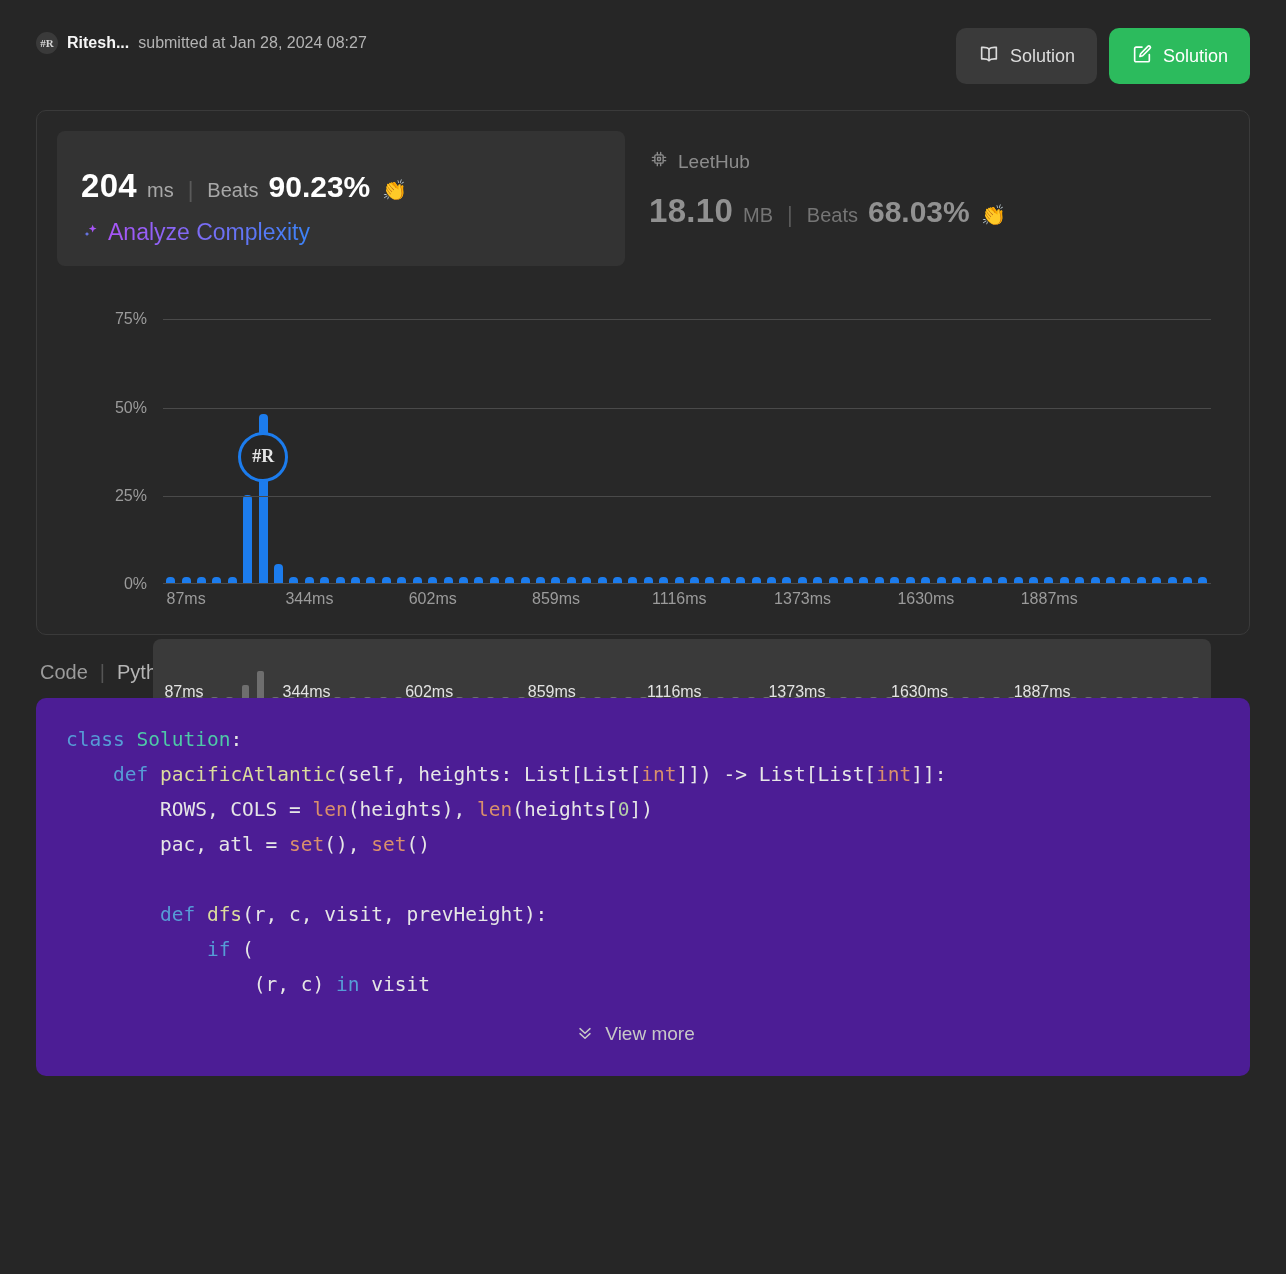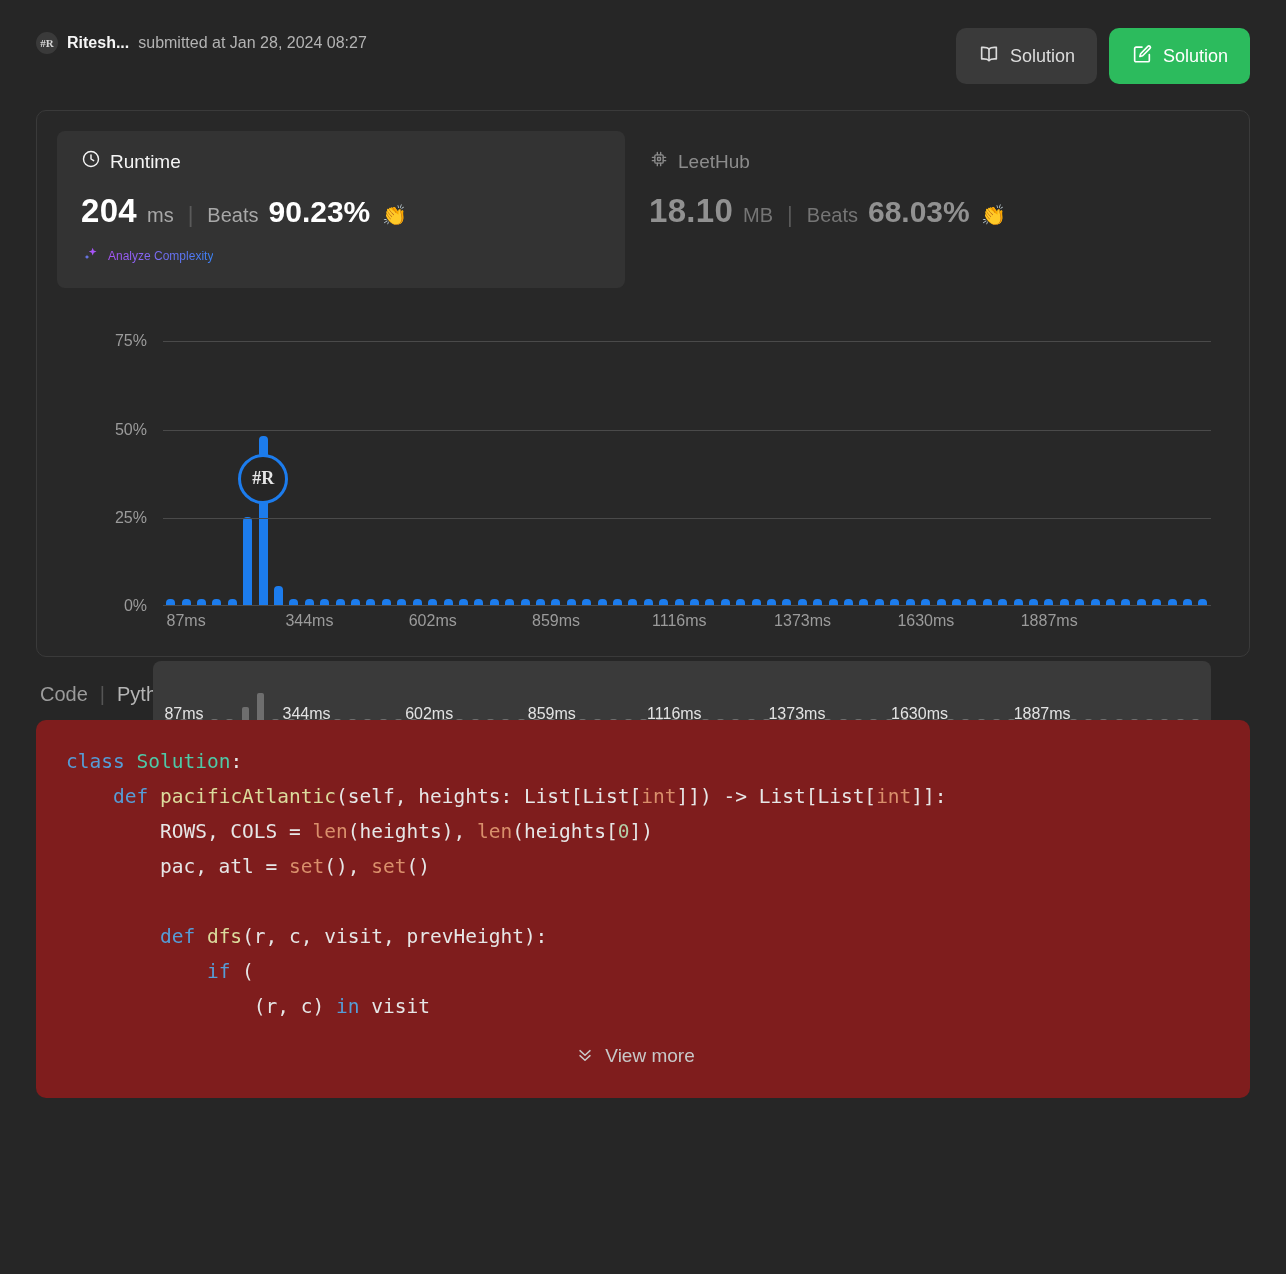--- a/index.html
+++ b/index.html
@@ -130,21 +130,21 @@
 
   .clap { font-size: 20px; line-height: 1; margin-left: 2px; }
 
   .analyze-row {
     display: flex; align-items: center; gap: 7px;
     margin-top: 14px;
     cursor: pointer;
     width: max-content;
   }
   .analyze-text {
-    font-size: 12px;
+    font-size: 23px;
     font-weight: 400;
     background: linear-gradient(90deg,#a855f7 0%,#7c6cf5 45%,#3b82f6 100%);
     -webkit-background-clip: text;
     background-clip: text;
     color: transparent;
   }
 
   
   .chart-wrap {
     position: relative;
@@ -250,21 +250,21 @@
     margin: 26px 0 0 40px;
     display: flex; align-items: center; gap: 12px;
     font-size: 20px;
   }
   .code-head .code-label { color: #9b9b9b; }
   .code-head .code-divider { color: #555; font-weight: 300; }
   .code-head .code-lang { color: #b5b5b5; }
 
   .code-card {
     margin: 14px 36px 0 36px;
-    background: #7f1d1d;
+    background: #4c1d95;
     border-radius: 10px;
     padding: 24px 30px 0 30px;
     position: relative;
     height: 378px;
     overflow: hidden;
   }
   pre.code {
     font-family: "DejaVu Sans Mono", monospace;
     font-size: 19.5px;
     line-height: 35px;
@@ -325,29 +325,20 @@
     </button>
 
   </div>
 </div>
 
 <div class="card">
 
   <div class="stats-row">
 
     <div class="stat-panel active">
-      <div class="stat-head">
-        <span>
-          <svg width="20" height="20" viewBox="0 0 24 24" fill="none" stroke="currentColor" stroke-width="1.7" stroke-linecap="round" stroke-linejoin="round">
-            <circle cx="12" cy="12" r="9"></circle>
-              <path d="M12 7v5l3.2 2"></path>
-          </svg>
-        </span>
-        <span>Runtime</span>
-      </div>
       <div class="stat-values">
         <span class="stat-big">204</span>
         <span class="stat-unit">ms</span>
         <span class="stat-sep">|</span>
         <span class="stat-beats-label">Beats</span>
         <span class="stat-beats-value">90.23%</span>
         <span class="clap">👏</span>
       </div>
       <div class="analyze-row">
         <span>

